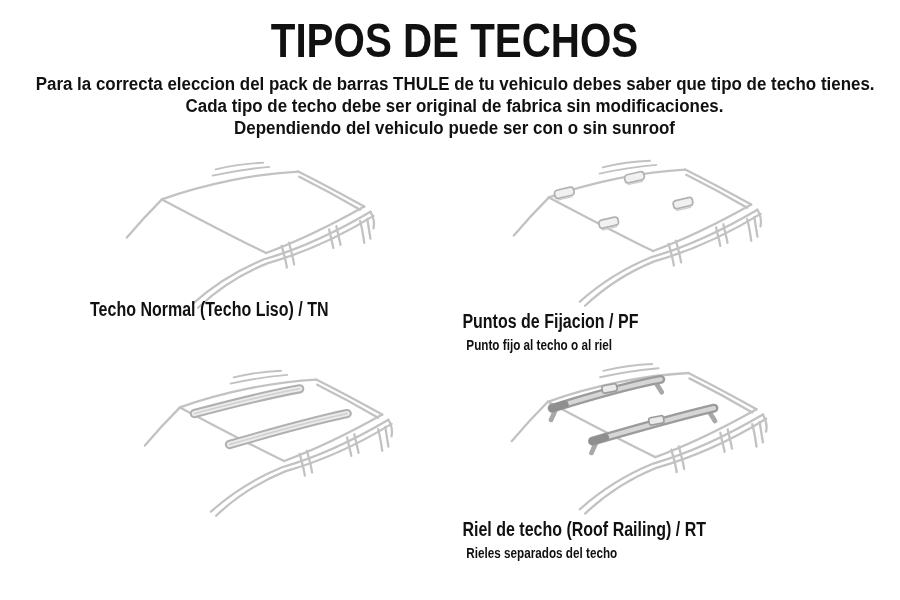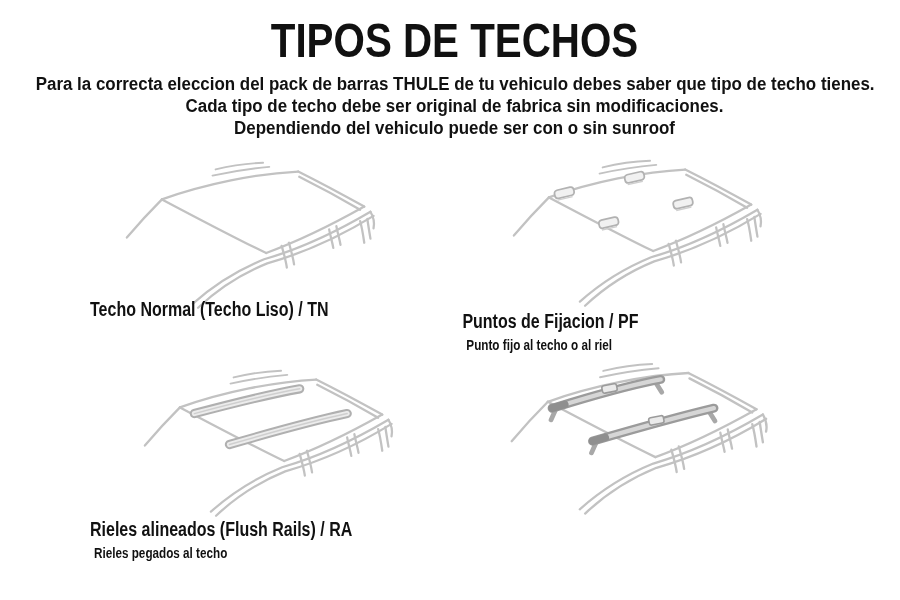--- a/index.html
+++ b/index.html
@@ -152,23 +152,23 @@
   </svg>
   <div class="caption" id="cap-pf">
     <div class="label">Puntos de Fijacion / PF</div>
     <div class="sublabel">Punto fijo al techo o al riel</div>
   </div>
 
   <svg id="illus-ra" class="illus" viewBox="0 0 310 150" aria-hidden="true">
     <use href="#roof-base" xlink:href="#roof-base"></use>
     <use href="#rails-flush" xlink:href="#rails-flush"></use>
   </svg>
-  <div class="caption" id="cap-ra">
-    <div class="label">Rieles alineados (Flush Rails) / RA</div>
-    <div class="sublabel">Rieles pegados al techo</div>
-  </div>
 
   <svg id="illus-rt" class="illus" viewBox="0 0 310 150" aria-hidden="true">
     <use href="#roof-base" xlink:href="#roof-base"></use>
     <use href="#rails-raised" xlink:href="#rails-raised"></use>
   </svg>
+  <div class="caption" id="cap-rt">
+    <div class="label">Riel de techo (Roof Railing) / RT</div>
+    <div class="sublabel">Rieles separados del techo</div>
+  </div>
 
 </div>
 
 </body></html>

